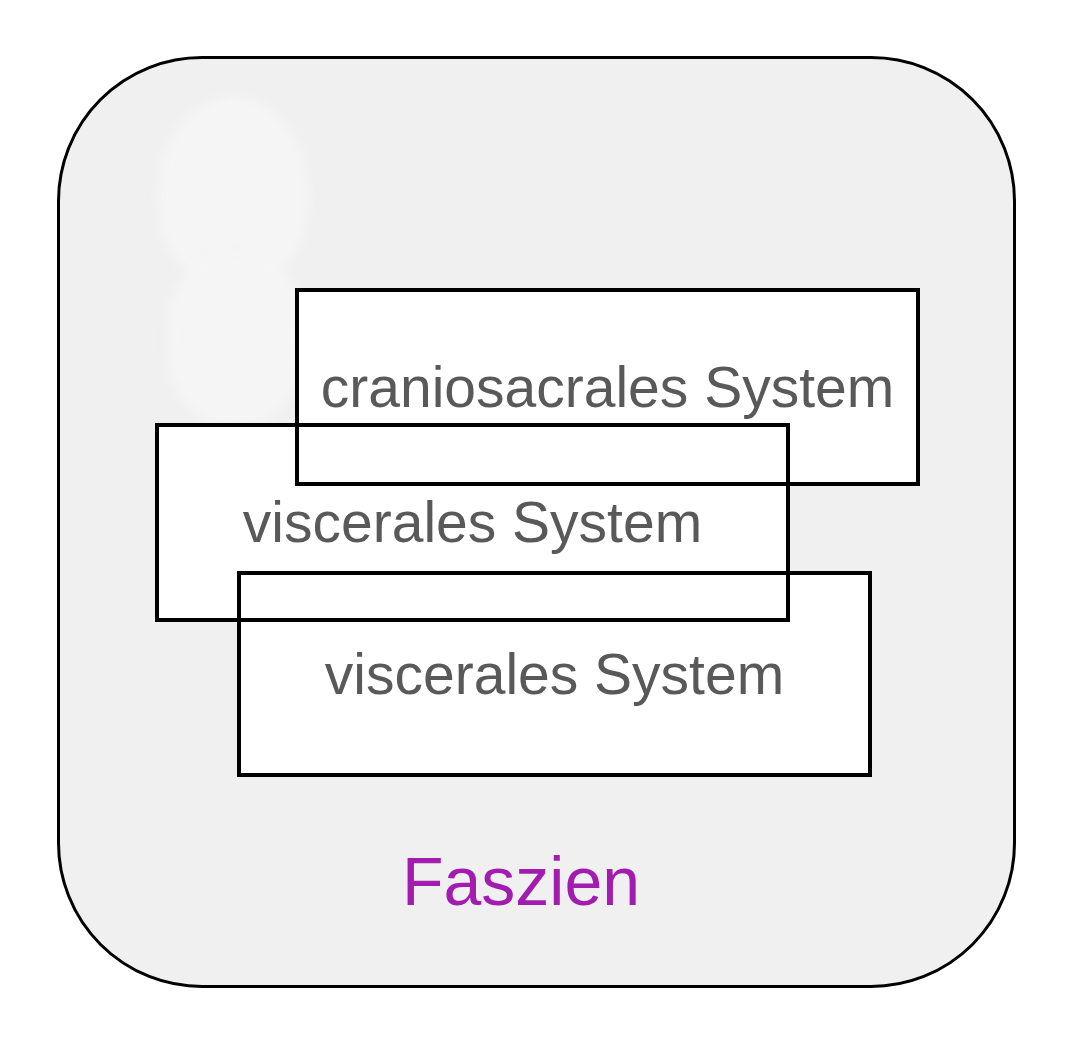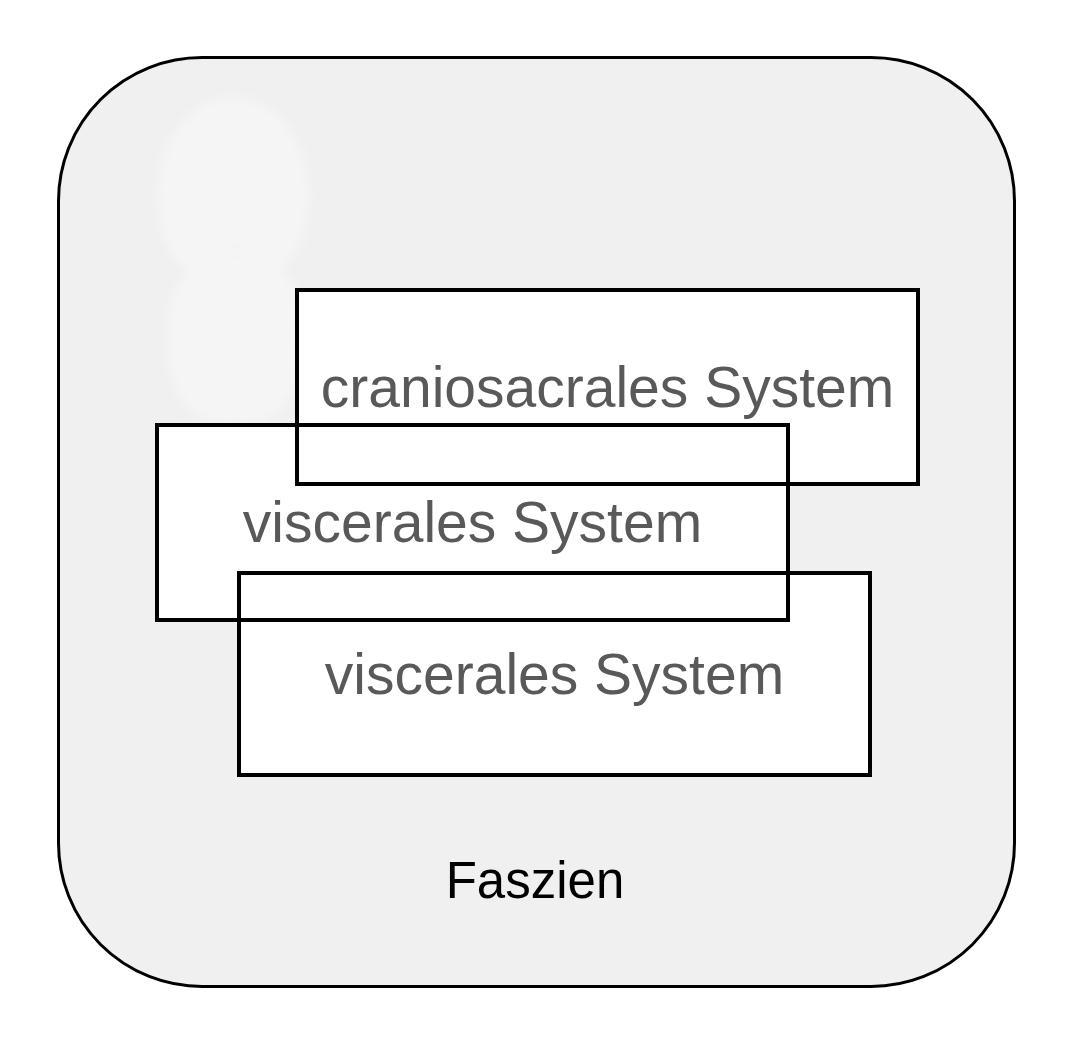--- a/index.html
+++ b/index.html
@@ -71,28 +71,28 @@
 
   .box-label {
     font-size: 57px;
     color: #595959;
     white-space: nowrap;
     line-height: 1;
     letter-spacing: 0px;
   }
   .faszien-label {
     position: absolute;
-    left: 16px;
+    left: 2px;
     top: 846px;
     width: 1038px;
     height: 70px;
     text-align: center;
-    font-size: 51px;
+    font-size: 68px;
     line-height: 70px;
-    color: #000000;
+    color: #a21caf;
     z-index: 3;
     white-space: nowrap;
   }
 </style>
 </head>
 <body>
 
 <div class="canvas">
 
   <div class="outer">

